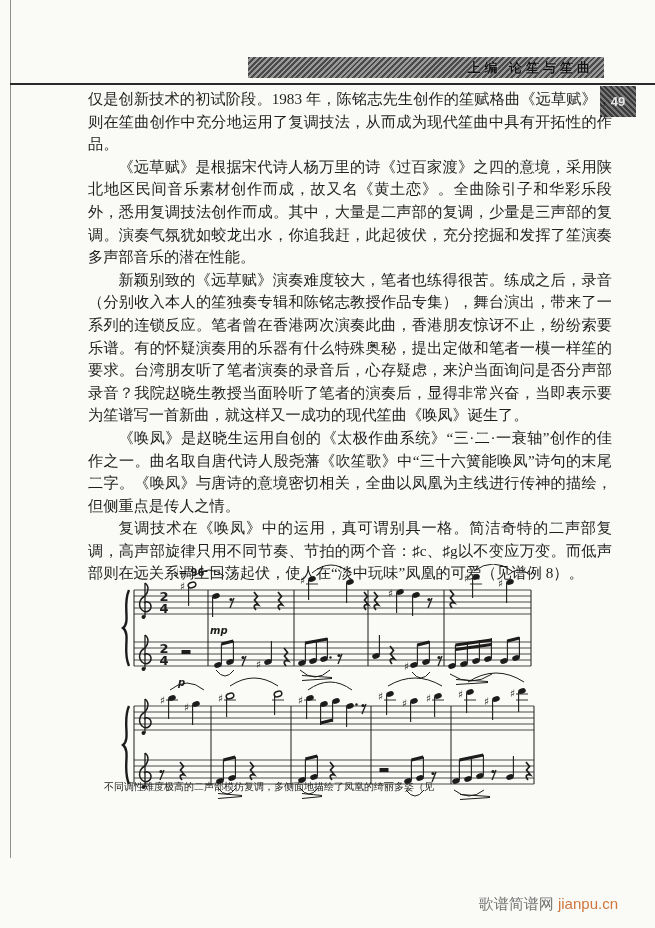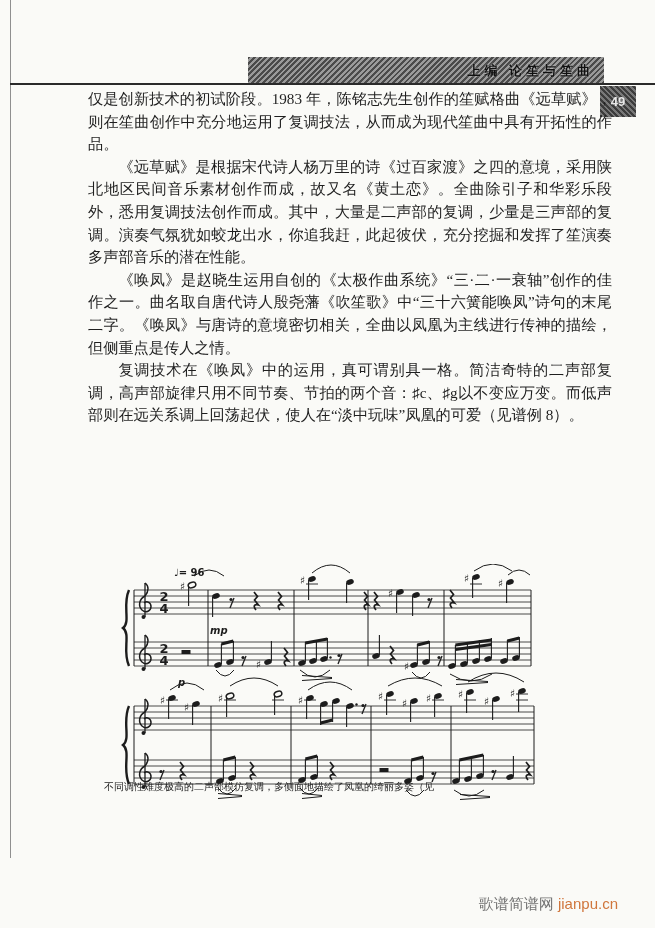--- a/index.html
+++ b/index.html
@@ -5,21 +5,21 @@
   html,body{margin:0;padding:0;}
   body{background:#e8e8e8;}
   .page{
     position:relative;width:655px;height:928px;margin:0 auto;
     background:#fafaf7;overflow:hidden;
     font-family:"Liberation Serif","DejaVu Serif",serif;color:#1f1f1f;
   }
   .edge-line{position:absolute;left:10px;top:0;width:1px;height:858px;background:#8f8f8f;}
   .top-rule{position:absolute;left:10px;top:83px;width:645px;height:2px;background:#2a2a2a;}
   .header-band{
-    position:absolute;left:248px;top:57px;width:356px;height:28px;
+    position:absolute;left:248px;top:57px;width:356px;height:21px;
     background:repeating-linear-gradient(135deg,#4a4a4a 0,#4a4a4a 2px,#9a9a9a 2px,#9a9a9a 4px);
     display:flex;align-items:center;justify-content:flex-end;
     padding-right:10px;box-sizing:border-box;
   }
   .header-band span{
     font-family:"Liberation Sans",sans-serif;font-weight:bold;font-size:13px;
     color:#101010;letter-spacing:4px;text-shadow:0 0 2px #cfcfcf;
   }
   .page-badge{
     position:absolute;left:600px;top:86px;width:36px;height:31px;
@@ -56,20 +56,21 @@
     <span>上编 论笙与笙曲</span>
   </div>
 
   <div class="top-rule"></div>
 
   <div class="page-badge">49</div>
 
   <div class="body-text">
       <p class="">仅是创新技术的初试阶段。1983 年，陈铭志先生创作的笙赋格曲《远草赋》，则在笙曲创作中充分地运用了复调技法，从而成为现代笙曲中具有开拓性的作品。</p>
       <p class="ind ">《远草赋》是根据宋代诗人杨万里的诗《过百家渡》之四的意境，采用陕北地区民间音乐素材创作而成，故又名《黄土恋》。全曲除引子和华彩乐段外，悉用复调技法创作而成。其中，大量是二声部的复调，少量是三声部的复调。演奏气氛犹如蛟龙出水，你追我赶，此起彼伏，充分挖掘和发挥了笙演奏多声部音乐的潜在性能。</p>
+      <p class="ind ">新颖别致的《远草赋》演奏难度较大，笔者也练得很苦。练成之后，录音（分别收入本人的笙独奏专辑和陈铭志教授作品专集），舞台演出，带来了一系列的连锁反应。笔者曾在香港两次演奏此曲，香港朋友惊讶不止，纷纷索要乐谱。有的怀疑演奏用的乐器有什么特殊奥秘，提出定做和笔者一模一样笙的要求。台湾朋友听了笔者演奏的录音后，心存疑虑，来沪当面询问是否分声部录音？我院赵晓生教授当面聆听了笔者的演奏后，显得非常兴奋，当即表示要为笙谱写一首新曲，就这样又一成功的现代笙曲《唤凤》诞生了。</p>
       <p class="ind ">《唤凤》是赵晓生运用自创的《太极作曲系统》“三·二·一衰轴”创作的佳作之一。曲名取自唐代诗人殷尧藩《吹笙歌》中“三十六簧能唤凤”诗句的末尾二字。《唤凤》与唐诗的意境密切相关，全曲以凤凰为主线进行传神的描绘，但侧重点是传人之情。</p>
       <p class="ind ">复调技术在《唤凤》中的运用，真可谓别具一格。简洁奇特的二声部复调，高声部旋律只用不同节奏、节拍的两个音：♯c、♯g以不变应万变。而低声部则在远关系调上回荡起伏，使人在“淡中玩味”凤凰的可爱（见谱例 8）。</p>
     </div>
 
   <div class="score-wrap">
     <svg width="470" height="252" viewBox="0 0 470 252" xmlns="http://www.w3.org/2000/svg">
         <line x1="18" y1="26" x2="415" y2="26" stroke="#1c1c1c" stroke-width="0.8"></line>
         <line x1="18" y1="32" x2="415" y2="32" stroke="#1c1c1c" stroke-width="0.8"></line>
         <line x1="18" y1="38" x2="415" y2="38" stroke="#1c1c1c" stroke-width="0.8"></line>
         <line x1="18" y1="44" x2="415" y2="44" stroke="#1c1c1c" stroke-width="0.8"></line>

